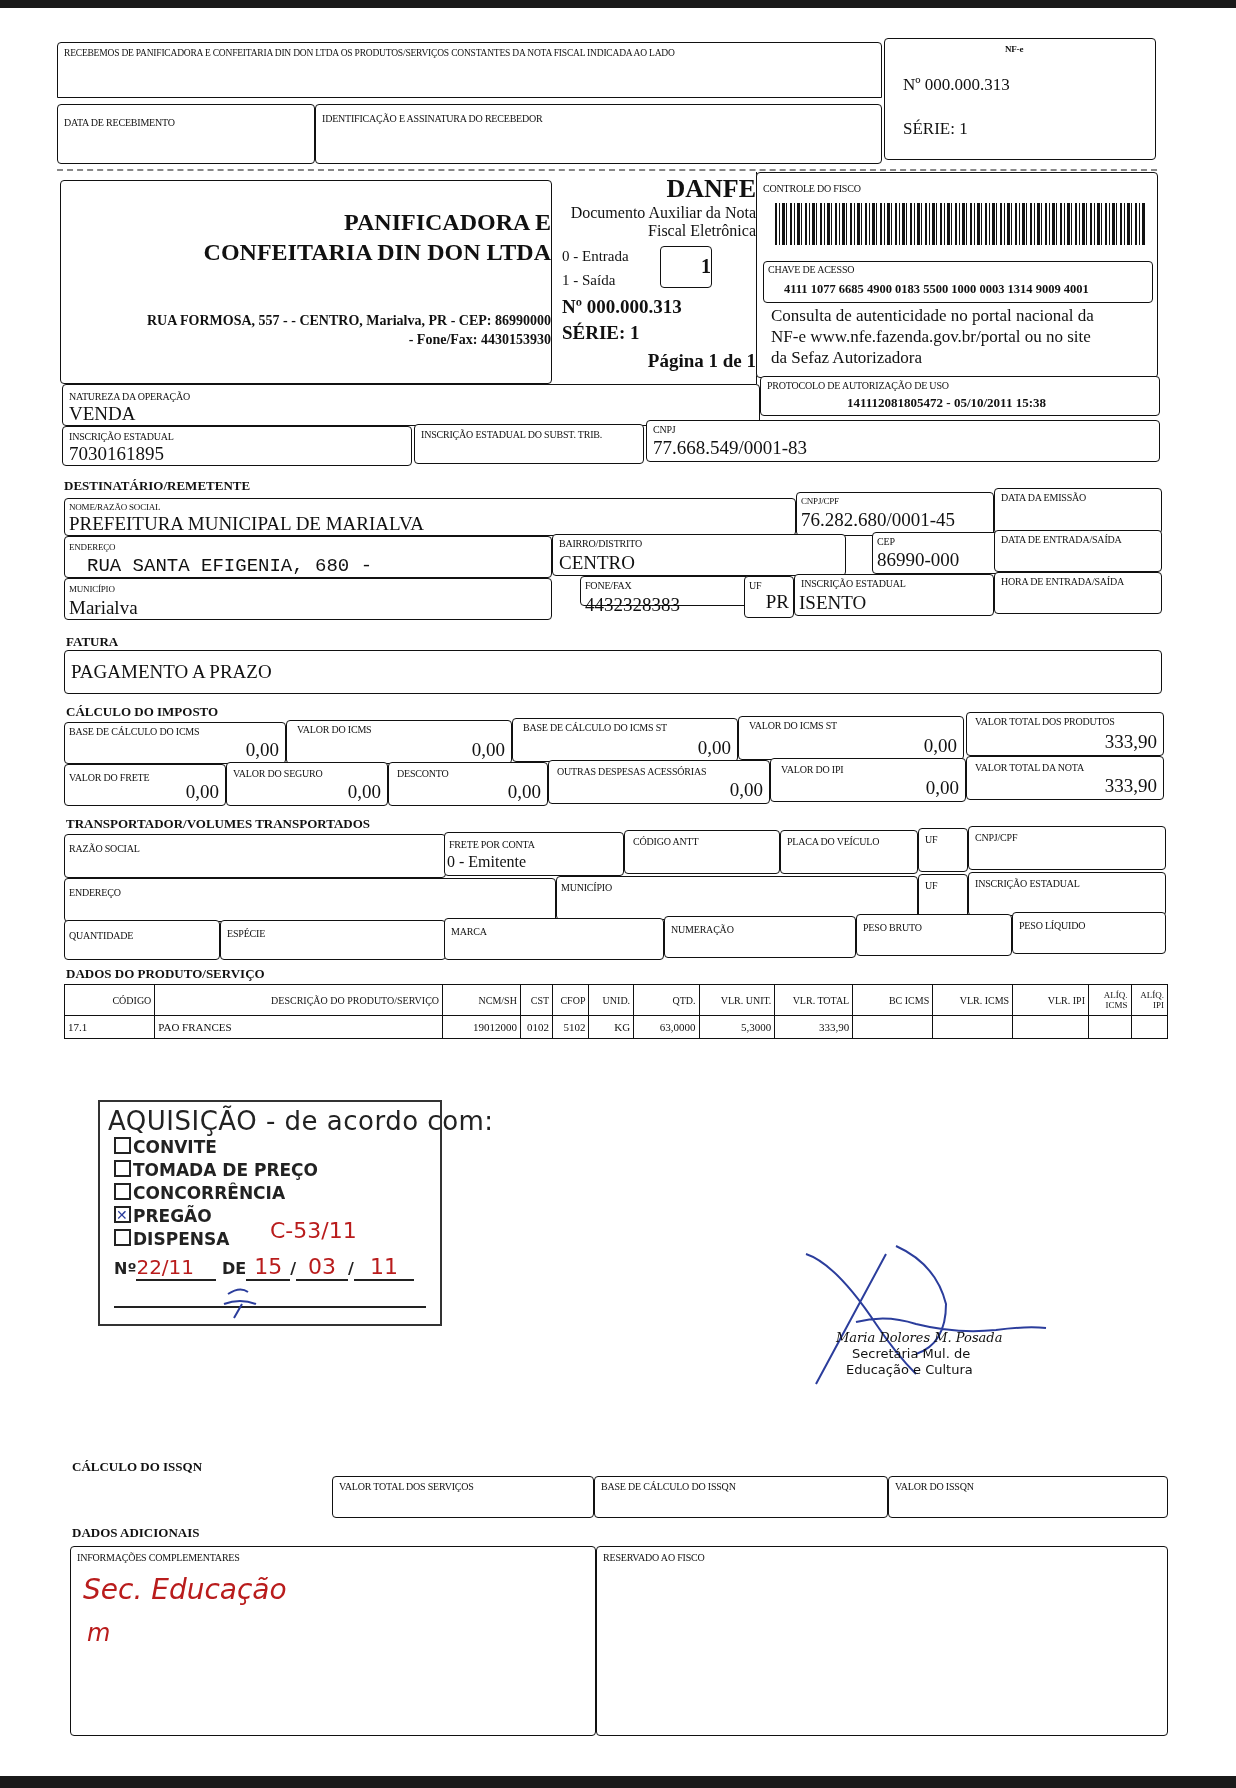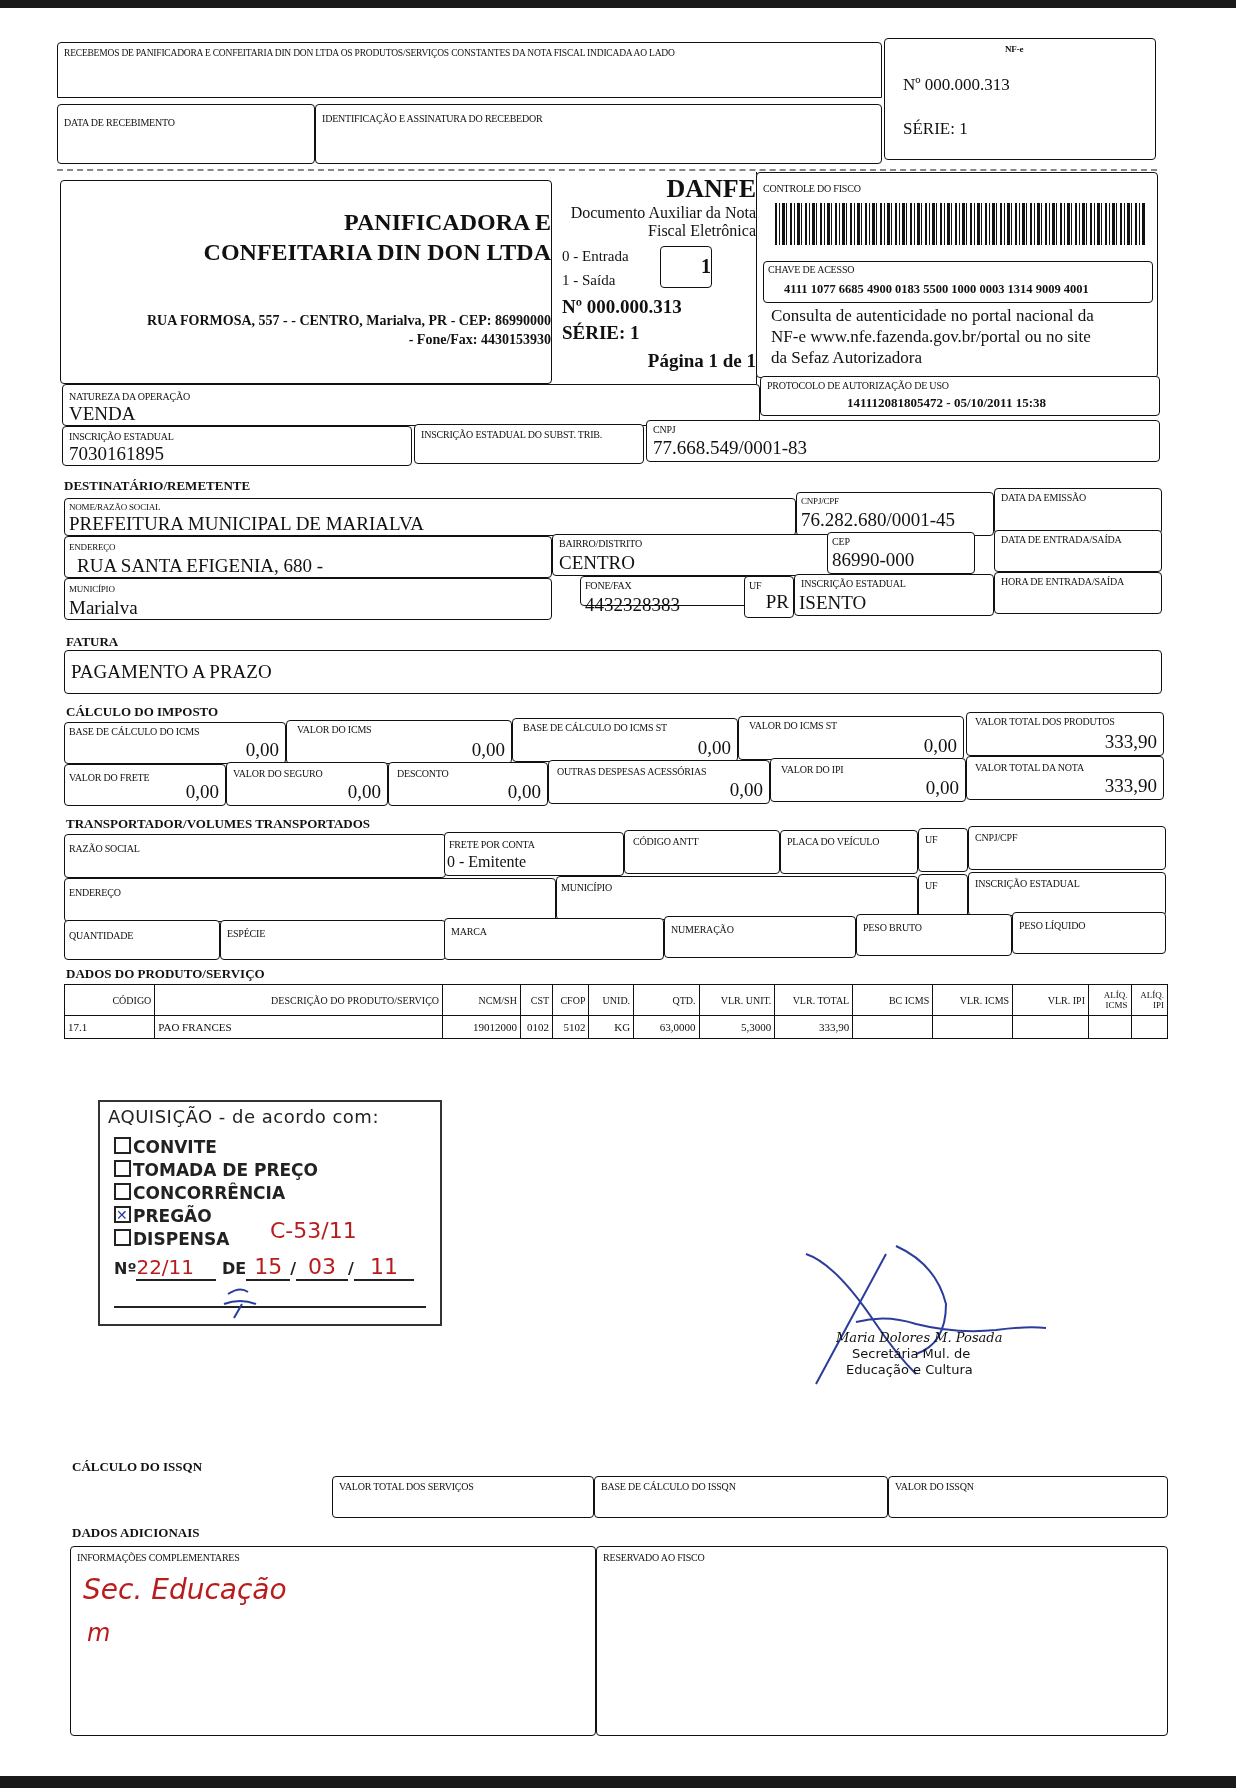--- a/index.html
+++ b/index.html
@@ -109,27 +109,27 @@
     <span class="lbl" style="left:4px;top:3px;font-size:9px;">CNPJ/CPF</span>
     <span class="val" style="left:4px;top:16px;">76.282.680/0001-45</span>
   </div>
   <div class="bx" style="left:994px;top:480px;width:168px;height:46px;">
     <span class="lbl" style="left:6px;top:3px;">DATA DA EMISSÃO</span>
     <span class="val" style="left:6px;top:17px;margin-top:36px;">05/10/2011</span>
   </div>
 
   <div class="bx" style="left:64px;top:528px;width:488px;height:42px;">
     <span class="lbl" style="left:4px;top:5px;font-size:9px;">ENDEREÇO</span>
-    <span class="val" style="left:12px;top:18px;">RUA SANTA EFIGENIA, 680 -</span>
+    <span class="val" style="left:22px;top:18px;font-family:Liberation Mono, monospace;">RUA SANTA EFIGENIA, 680 -</span>
   </div>
   <div class="bx" style="left:552px;top:526px;width:294px;height:42px;">
     <span class="lbl" style="left:6px;top:3px;">BAIRRO/DISTRITO</span>
     <span class="val" style="left:6px;top:17px;">CENTRO</span>
   </div>
-  <div class="bx" style="left:827px;top:524px;width:148px;height:42px;font-family:Liberation Serif, serif;">
+  <div class="bx" style="left:872px;top:524px;width:128px;height:42px;font-family:Liberation Serif, serif;">
     <span class="lbl" style="left:4px;top:3px;">CEP</span>
     <span class="val" style="left:4px;top:16px;">86990-000</span>
   </div>
   <div class="bx" style="left:994px;top:522px;width:168px;height:42px;">
     <span class="lbl" style="left:6px;top:3px;">DATA DE ENTRADA/SAÍDA</span>
   </div>
 
   <div class="bx" style="left:64px;top:570px;width:488px;height:42px;">
     <span class="lbl" style="left:4px;top:5px;font-size:9px;">MUNICÍPIO</span>
     <span class="val" style="left:4px;top:18px;">Marialva</span>
@@ -287,21 +287,21 @@
       <td></td>
       <td></td>
       <td></td>
       <td></td>
       <td></td>
     </tr>
   </tbody>
     </table>
 
   <div class="stamp" style="left:98px;top:1092px;width:340px;height:222px;">
-    <div style="position:absolute;left:8px;top:4px;font-size:18px;letter-spacing:0.5px;white-space:nowrap;">AQUISIÇÃO - de acordo com:</div>
+    <div style="position:absolute;left:8px;top:4px;font-size:26px;letter-spacing:0.5px;white-space:nowrap;">AQUISIÇÃO - de acordo com:</div>
     <div style="position:absolute;left:14px;top:34px;font-size:17px;font-weight:bold;line-height:23px;">
       <div><span class="chk"></span><span>CONVITE</span></div>
       <div><span class="chk"></span><span>TOMADA DE PREÇO</span></div>
       <div><span class="chk"></span><span>CONCORRÊNCIA</span></div>
       <div><span class="chk on"></span><span>PREGÃO</span></div>
       <div><span class="chk"></span><span>DISPENSA</span></div>
     </div>
     <div class="hand" style="position:absolute;left:170px;top:116px;font-size:22px;font-style:normal;">C-53/11</div>
     <div style="position:absolute;left:14px;top:152px;font-size:16px;font-weight:bold;white-space:nowrap;">
       <span>Nº</span><span class="hand" style="display:inline-block;width:80px;border-bottom:2px solid #222;font-weight:normal;font-size:20px;font-style:normal;">22/11</span>

